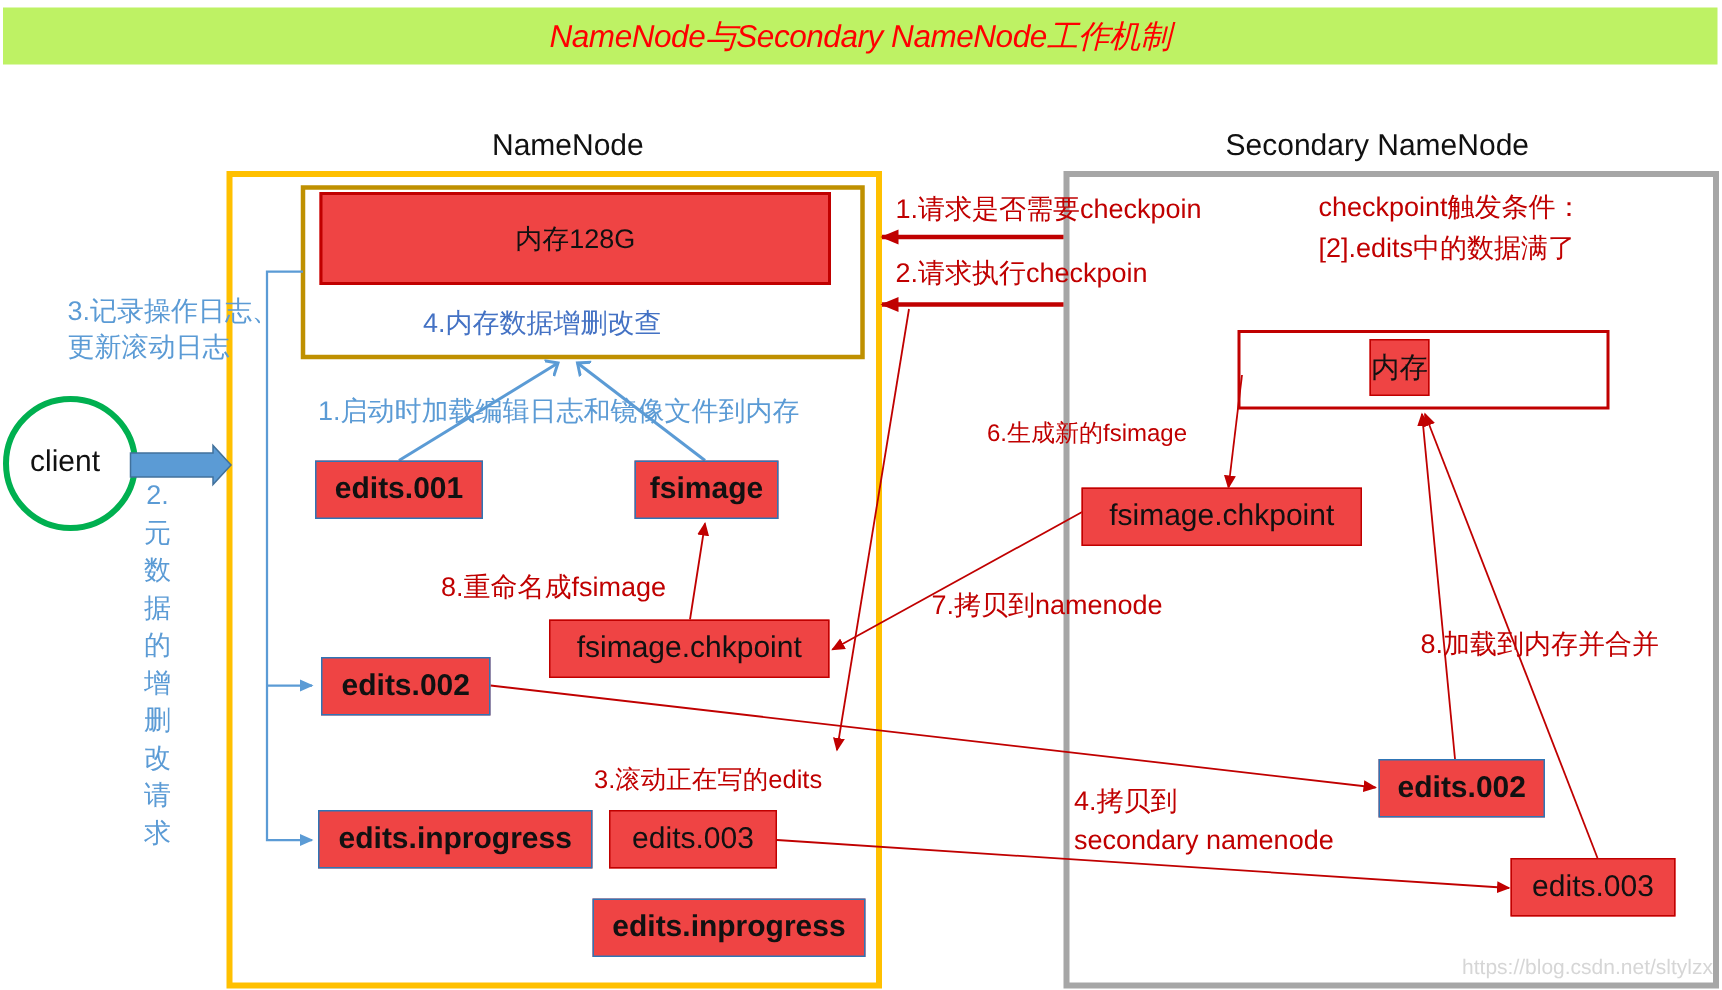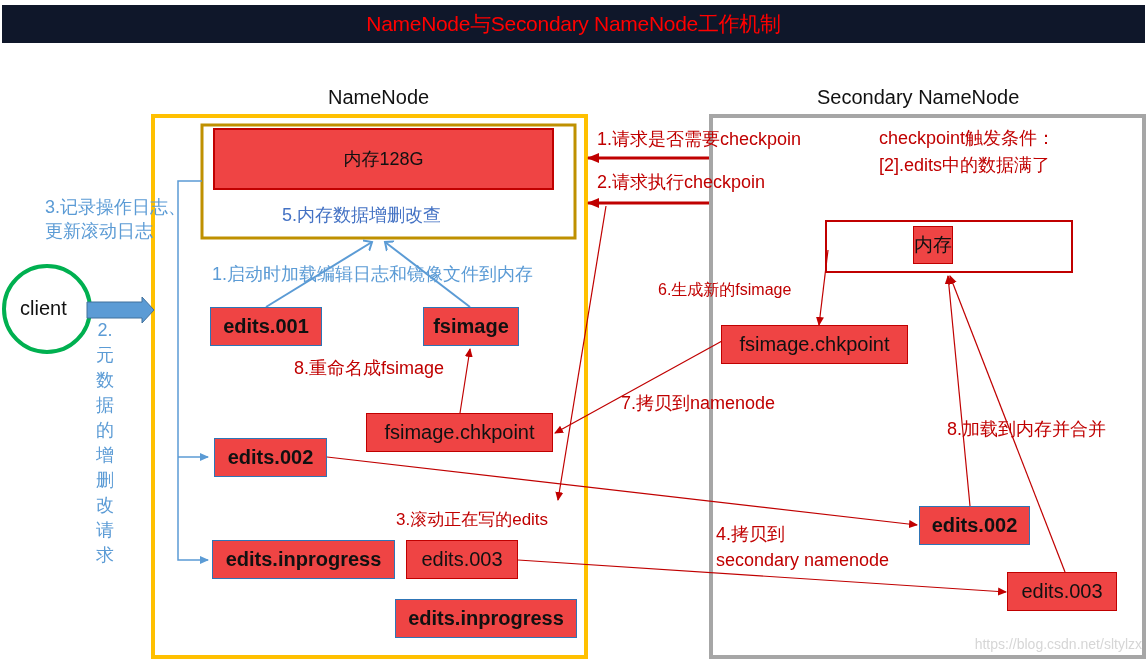--- a/index.html
+++ b/index.html
@@ -1,19 +1,19 @@
 <!DOCTYPE html>
 <html><head>
 <meta charset="utf-8">
 <style>
   html, body { margin: 0; padding: 0; background: #ffffff; }
   body { width: 1148px; height: 660px; position: relative; overflow: hidden;
          font-family: "Liberation Sans", "DejaVu Sans", sans-serif; }
   .title-bar { position: absolute; left: 2px; top: 5px; width: 1143px; height: 38px;
-               background: #0f172a; display: flex; align-items: center; justify-content: center; }
+               background: #bef264; display: flex; align-items: center; justify-content: center; font-style: italic; }
   .title-text { color: #ff0000; font-size: 21px; letter-spacing: -0.3px; }
   svg { position: absolute; left: 0; top: 0; }
   .lbl { position: absolute; white-space: nowrap; line-height: 1.15; }
   .black { color: #111111; }
   .blue { color: #4472c4; }
   .red { color: #c00000; }
   .box { position: absolute; box-sizing: border-box; background: #ef4444;
          display: flex; align-items: center; justify-content: center;
          font-size: 20px; color: #111111; white-space: nowrap; }
   .b-blue { border: 1px solid #2e75b6; font-weight: bold; }
@@ -80,21 +80,21 @@
   <line x1="970" y1="506" x2="948" y2="276" stroke="#c00000" stroke-width="1.2" marker-end="url(#arRed)"></line>
   <line x1="1065" y1="572" x2="950" y2="276" stroke="#c00000" stroke-width="1.2" marker-end="url(#arRed)"></line>
 </svg>
 
 <div class="lbl black" style="left:328px; top:86px; font-size:20px;">NameNode</div>
 <div class="lbl black" style="left:817px; top:86px; font-size:20px;">Secondary NameNode</div>
 
 <div class="box b-red" style="left:213px; top:128px; width:341px; height:62px; flex-direction:column; font-size:18px; border-width:2px;">
   <span>内存128G</span>
 </div>
-<div class="lbl blue" style="left:282px; top:205px; font-size:18px;">5.内存数据增删改查</div>
+<div class="lbl blue" style="left:282px; top:205px; font-size:18px;">4.内存数据增删改查</div>
 
 <div class="lbl black" style="left:20px; top:297px; font-size:20px;">client</div>
 <div class="lbl blue" style="left:45px; top:195px; font-size:18px; line-height:24px; color:#5b9bd5;">
   <div>3.记录操作日志、</div>
   <div>更新滚动日志</div>
 </div>
 <div class="vert" style="left:94px; top:318px;">
   <div>2.</div>
   <div>元</div>
   <div>数</div>
@@ -103,21 +103,21 @@
   <div>增</div>
   <div>删</div>
   <div>改</div>
   <div>请</div>
   <div>求</div>
 </div>
 
 <div class="lbl" style="left:212px; top:264px; font-size:18px; color:#5b9bd5;">1.启动时加载编辑日志和镜像文件到内存</div>
 <div class="box b-blue" style="left:210px; top:307px; width:112px; height:39px;">edits.001</div>
 <div class="box b-blue" style="left:423px; top:307px; width:96px; height:39px;">fsimage</div>
-<div class="lbl red" style="left:294px; top:358px; font-size:18px;">8.重命名成fsimage</div>
+<div class="lbl red" style="left:294px; top:381px; font-size:18px;">8.重命名成fsimage</div>
 <div class="box b-red" style="left:366px; top:413px; width:187px; height:39px;">fsimage.chkpoint</div>
 <div class="box b-blue" style="left:214px; top:438px; width:113px; height:39px;">edits.002</div>
 <div class="lbl red" style="left:396px; top:510px; font-size:17px;">3.滚动正在写的edits</div>
 <div class="box b-blue" style="left:212px; top:540px; width:183px; height:39px;">edits.inprogress</div>
 <div class="box b-red" style="left:406px; top:540px; width:112px; height:39px;">edits.003</div>
 <div class="box b-blue" style="left:395px; top:599px; width:182px; height:39px;">edits.inprogress</div>
 
 <div class="lbl red" style="left:597px; top:129px; font-size:18px;">1.请求是否需要checkpoin</div>
 <div class="lbl red" style="left:597px; top:172px; font-size:18px;">2.请求执行checkpoin</div>
 

